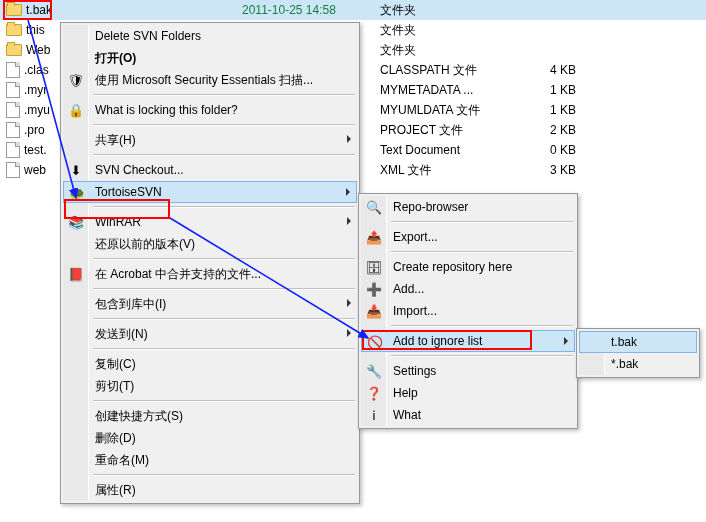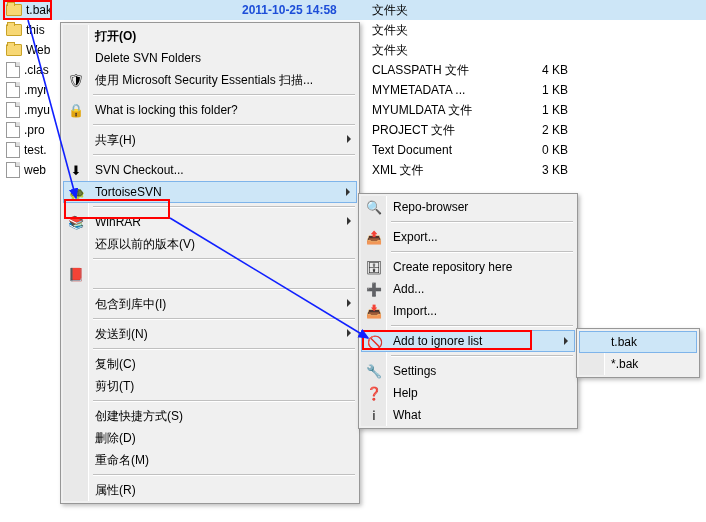--- a/index.html
+++ b/index.html
@@ -3,22 +3,22 @@
 <meta charset="utf-8">
 <style>
   * { box-sizing: border-box; margin: 0; padding: 0; font-family: "Microsoft YaHei", Tahoma, sans-serif; font-size: 12px; }
   body { background: #fff; width: 706px; height: 522px; position: relative; overflow: hidden; }
 
   
   .file-list { position: absolute; left: 0; top: 0; width: 706px; }
   .file-row { display: flex; align-items: center; height: 20px; padding-left: 6px; }
   .file-row.selected { background: #cde6f7; }
   .file-row .nm { width: 236px; display:flex; align-items:center; gap:4px;}
-  .file-row .dt { width: 130px; color:#1d4ed8;font-weight:bold; }
-  .file-row .tp { width: 170px; }
+  .file-row .dt { width: 130px; color:#15803d; }
+  .file-row .tp { width: 170px; margin-left: 8px; }
   .file-row .sz { width: 60px; padding-right:20px;}
   .ico-folder { width:16px; height:12px; background:#f7d774; border:1px solid #c9a227; border-radius:1px; display:inline-block; position:relative; }
   .ico-folder::before { content:""; position:absolute; top:-3px; left:0; width:6px; height:3px; background:#f7d774; border:1px solid #c9a227; border-bottom:none; }
   .ico-file { width:14px; height:16px; background:#fff; border:1px solid #999; display:inline-block; position:relative; }
   .ico-file::before { content:""; position:absolute; right:-1px; top:-1px; width:4px; height:4px; background:#ddd; border-left:1px solid #999; border-bottom:1px solid #999; }
 
   
   .menu { position:absolute; background:#f0f0f0; border:1px solid #979797; box-shadow:2px 2px 4px rgba(0,0,0,.25); padding:2px; }
   .menu .strip { position:absolute; left:2px; top:2px; bottom:2px; width:26px; background:#e9e9e9; border-right:1px solid #fff; }
   .menu-item { position:relative; display:flex; align-items:center; height:22px; padding-left:32px; padding-right:20px; white-space:nowrap; cursor:default; }
@@ -120,24 +120,24 @@
       </span>
     <span class="dt"></span>
       <span class="tp">XML 文件</span>
       <span class="sz">3 KB</span>
   </div>
 </div>
 
 <div id="menu1" class="menu">
   <div class="strip"></div>
   <div class="menu-item">
+      <span>Delete SVN Folders</span>
+    </div>
+  <div class="menu-item">
       <b>打开(O)</b>
-    </div>
-  <div class="menu-item">
-      <span>Delete SVN Folders</span>
     </div>
   <div class="menu-item">
       <span class="ic">🛡</span>
       <span>使用 Microsoft Security Essentials 扫描...</span>
     </div>
   <div class="menu-sep"></div>
   <div class="menu-item">
       <span class="ic">🔒</span>
       <span>What is locking this folder?</span>
     </div>
@@ -161,20 +161,21 @@
       <span class="ic">📚</span>
       <span>WinRAR</span>
       <span class="arrow"></span>
     </div>
   <div class="menu-item">
       <span>还原以前的版本(V)</span>
     </div>
   <div class="menu-sep"></div>
   <div class="menu-item">
       <span class="ic">📕</span>
+      <span>在 Acrobat 中合并支持的文件...</span>
     </div>
   <div class="menu-sep"></div>
   <div class="menu-item">
       <span>包含到库中(I)</span>
       <span class="arrow"></span>
     </div>
   <div class="menu-sep"></div>
   <div class="menu-item">
       <span>发送到(N)</span>
       <span class="arrow"></span>

